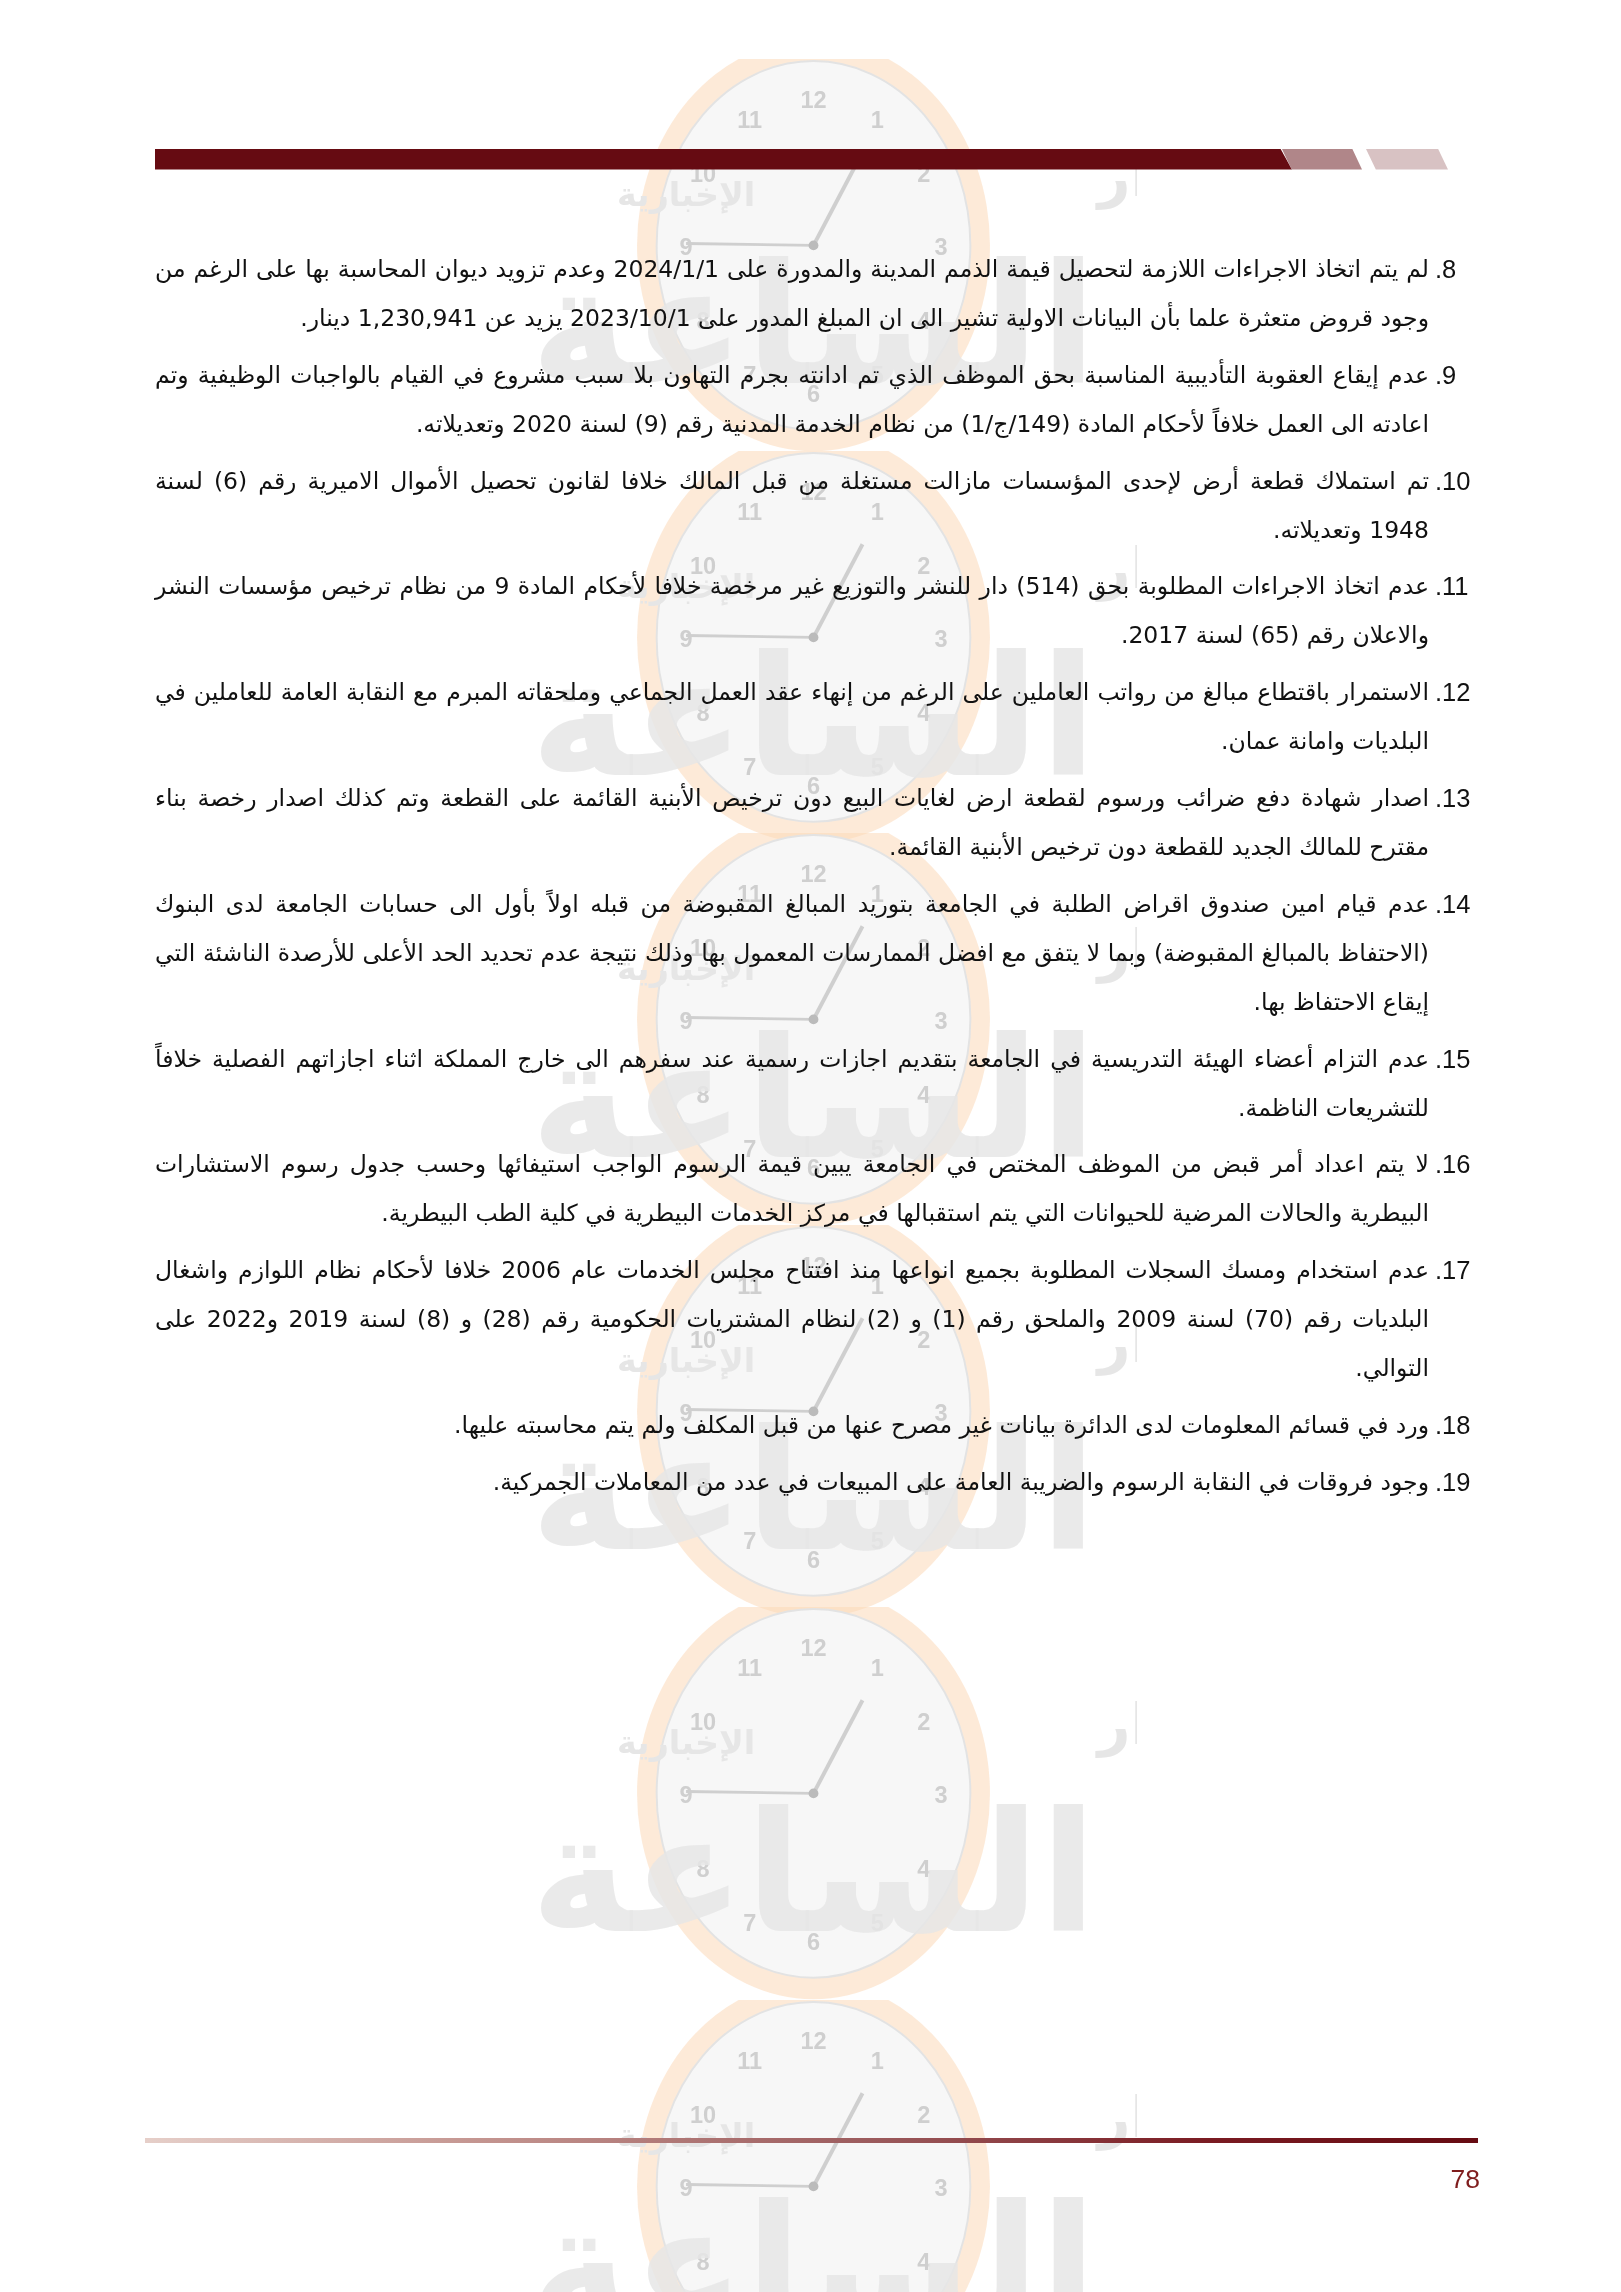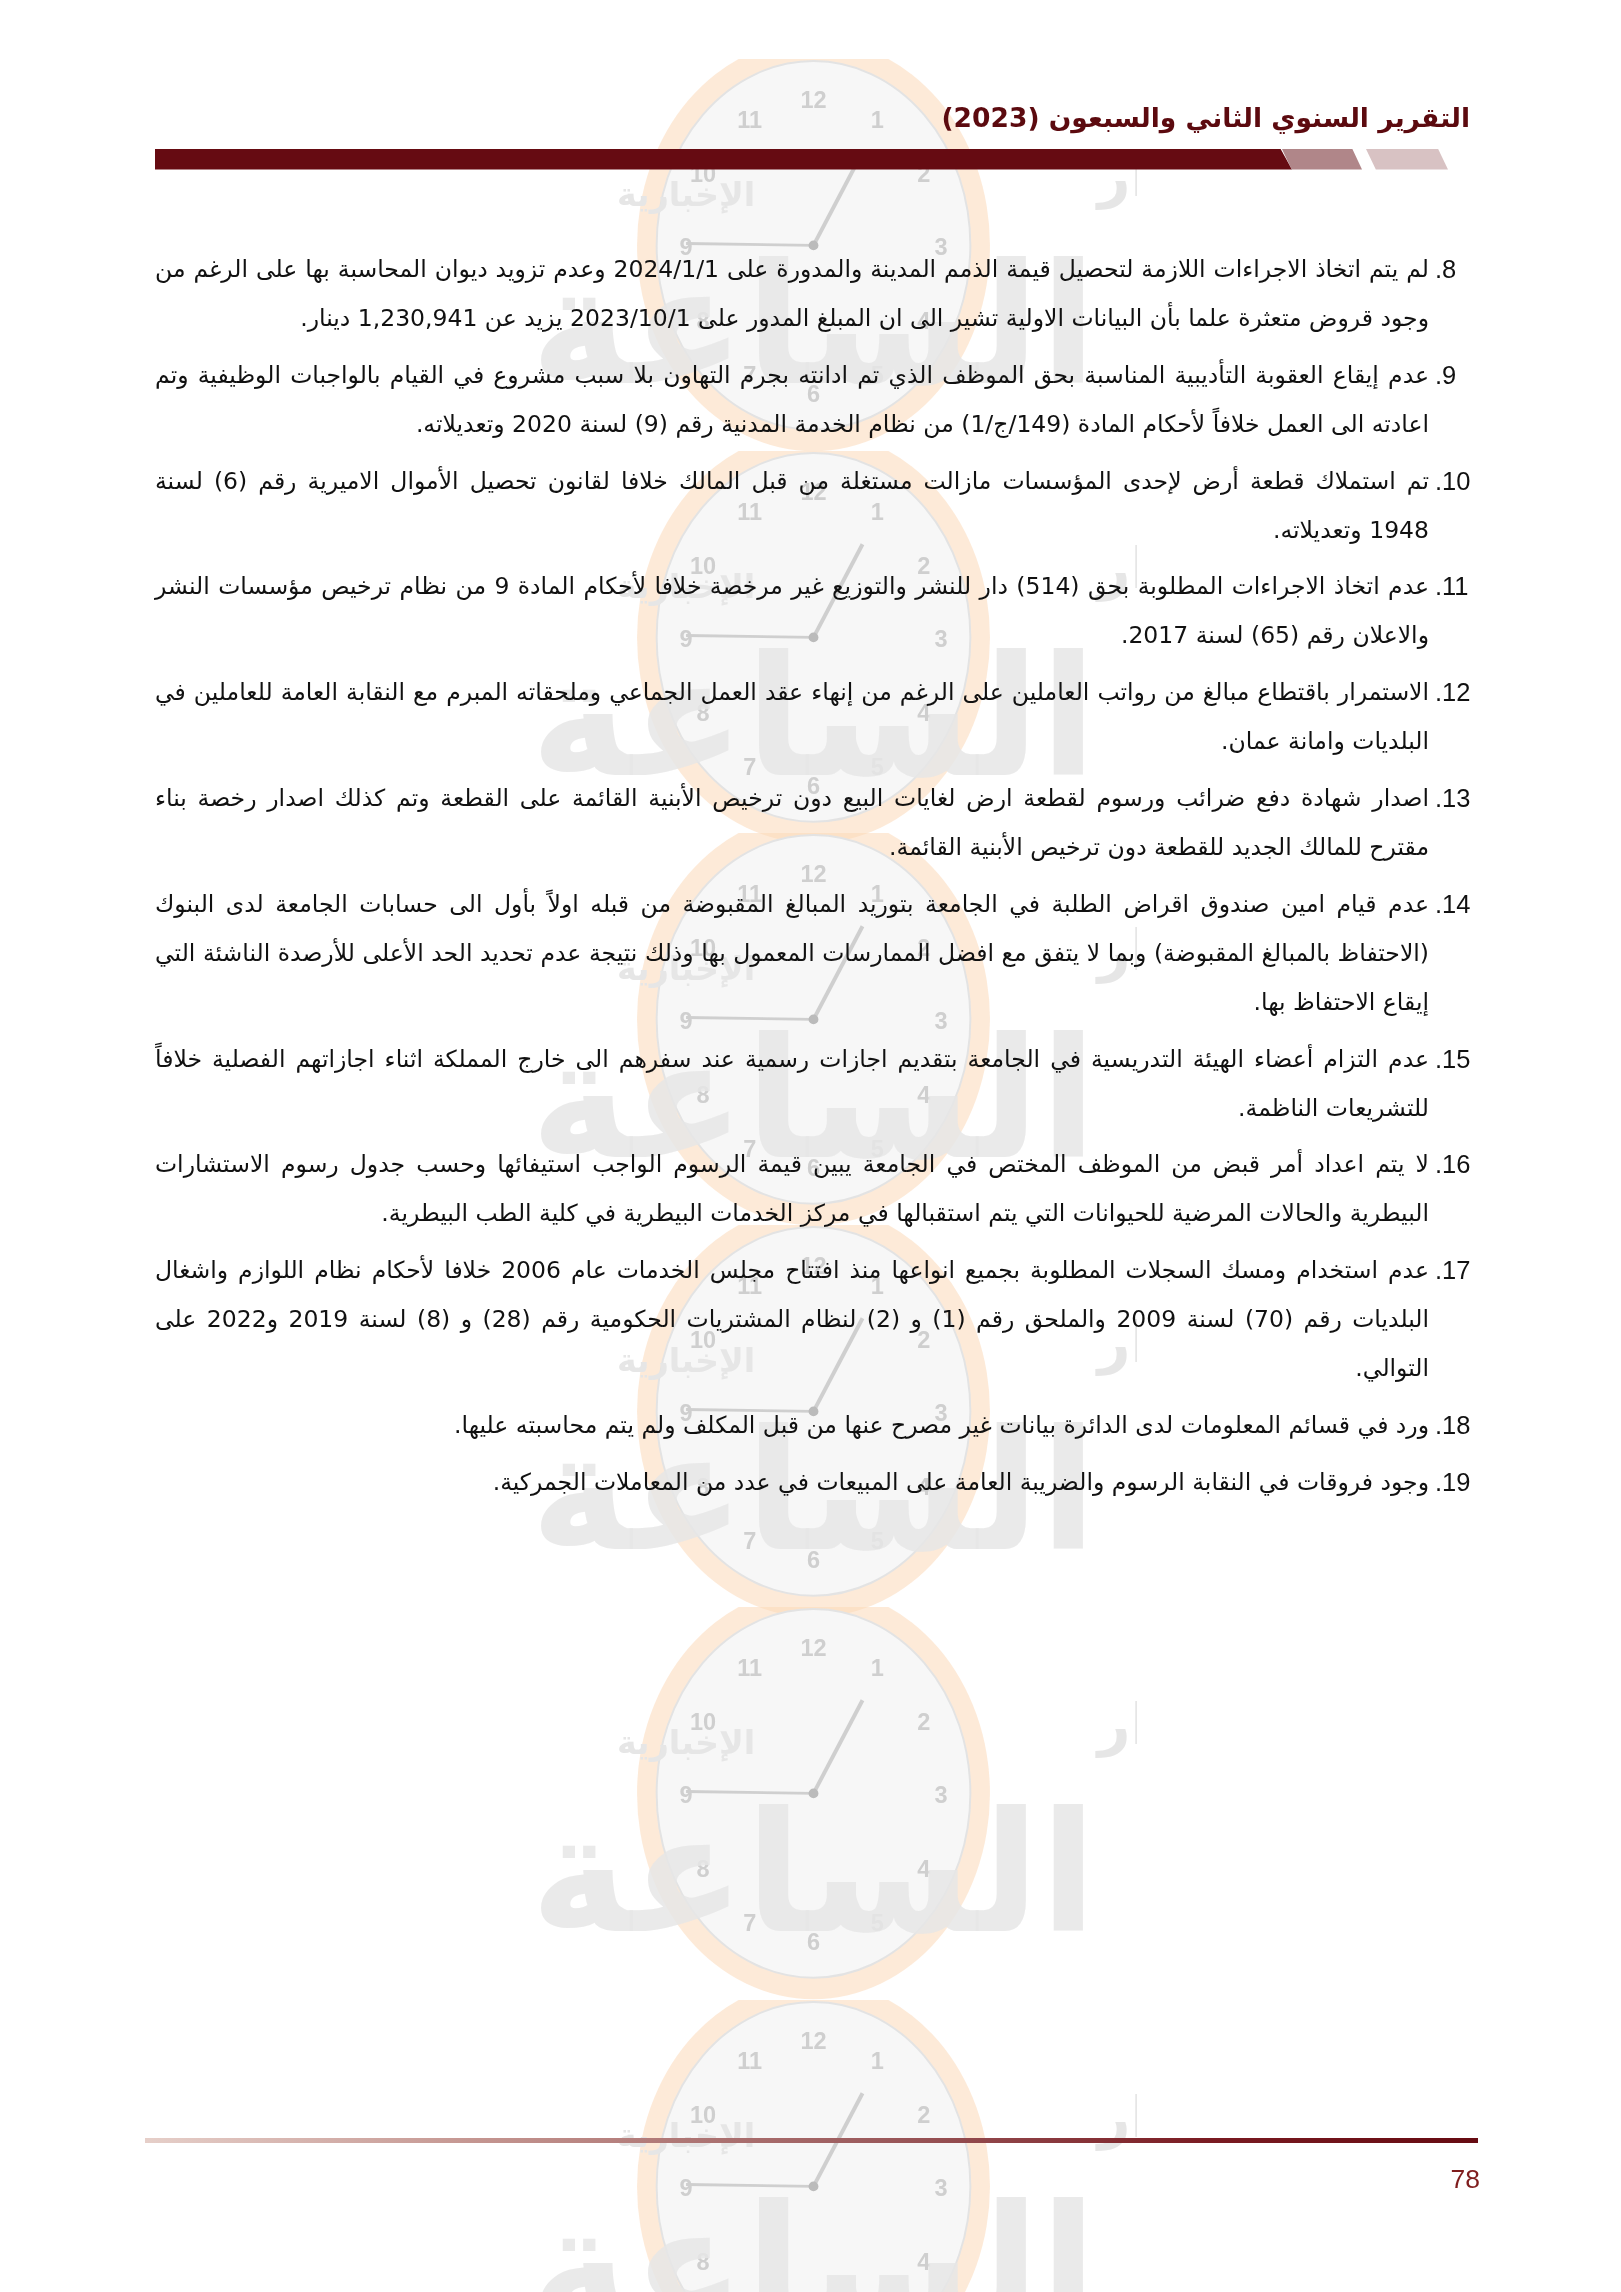--- a/index.html
+++ b/index.html
@@ -271,21 +271,20 @@
       <text x="265.0" y="70.1" font-family="Liberation Sans, sans-serif" font-size="24" font-weight="bold" fill="#cfcfcf" text-anchor="middle">11</text>
       <line x1="330" y1="190" x2="380" y2="95" stroke="#cfcfcf" stroke-width="4"></line>
       <line x1="330" y1="190" x2="200" y2="188" stroke="#cfcfcf" stroke-width="3"></line>
       <circle cx="330" cy="190" r="5" fill="#bbb"></circle>
       <text x="620" y="140" font-family="DejaVu Sans, sans-serif" font-size="58" font-weight="bold" fill="#e6e6e6" text-anchor="end" direction="rtl">مدار</text>
       <text x="200" y="150" font-family="DejaVu Sans, sans-serif" font-size="34" font-weight="bold" fill="#e6e6e6" text-anchor="middle" direction="rtl">الإخبارية</text>
       <text x="330" y="330" font-family="DejaVu Sans, sans-serif" font-size="170" font-weight="bold" fill="#e6e6e6" fill-opacity="0.85" text-anchor="middle" direction="rtl">الساعة</text>
     </svg></div>
 
 <div class="header">
-  <div class="header-title">التقرير السنوي الثاني والسبعون (2023)</div>
   <div class="header-bar">
     <div class="seg-main"></div>
     <div class="seg-mid"></div>
     <div class="seg-light"></div>
   </div>
 </div>
 
 <div class="content">
   <div class="finding">
     <div class="num">.8</div>

